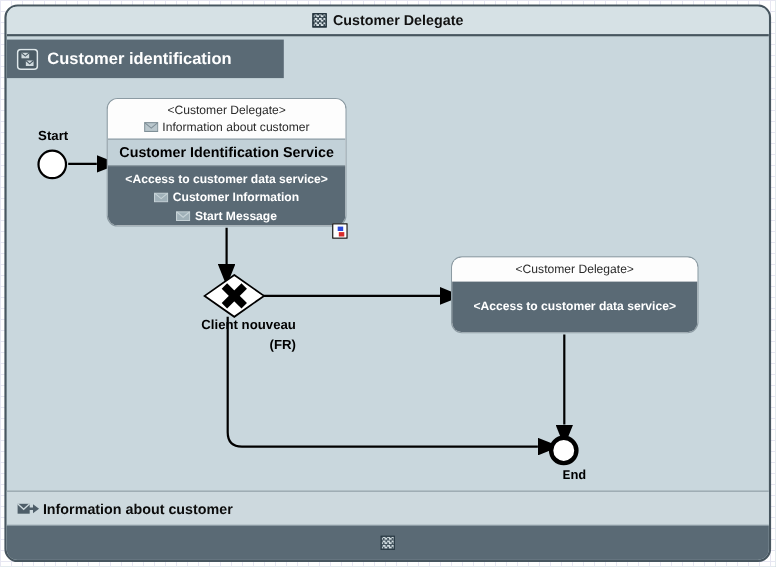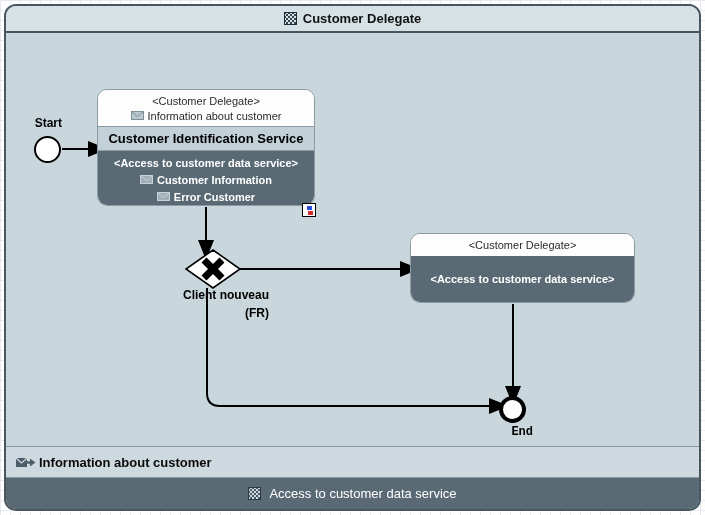--- a/index.html
+++ b/index.html
@@ -111,20 +111,30 @@
 <div class="canvas">
   <div class="pool">
 
     <div class="pool-header">
       <span class="checker-icon"></span>
       <span>Customer Delegate</span>
     </div>
 
     <div class="pool-body">
 
+      <div class="lane-tab">
+        <svg width="20" height="20" viewBox="0 0 20 20">
+          <rect x="1" y="1" width="18" height="18" rx="3" fill="#4a5a64" stroke="#dfe8eb" stroke-width="1.4"></rect>
+          <rect x="4.5" y="4" width="7" height="5" fill="#cfd9dd"></rect>
+          <polyline points="4.5,4 8,7 11.5,4" fill="none" stroke="#4a5a64" stroke-width="1"></polyline>
+          <rect x="8.5" y="11" width="7" height="5" fill="#cfd9dd"></rect>
+          <polyline points="8.5,11 12,14 15.5,11" fill="none" stroke="#4a5a64" stroke-width="1"></polyline>
+        </svg>
+        <span>Customer identification</span>
+      </div>
 
       <svg class="flows" width="693" height="411" viewBox="0 0 693 411">
         <defs>
           <marker id="arr" viewBox="0 0 10 8" refX="0" refY="4" markerWidth="10" markerHeight="8" orient="auto">
             <path d="M0,0 L10,4 L0,8 Z" fill="#000"></path>
           </marker>
         </defs>
         <path d="M56,116 L82,116" stroke="#000" stroke-width="2" fill="none" marker-end="url(#arr)"></path>
         <path d="M200,174 L200,207" stroke="#000" stroke-width="2" fill="none" marker-end="url(#arr)"></path>
         <path d="M226,236 L394,236" stroke="#000" stroke-width="2" fill="none" marker-end="url(#arr)"></path>
@@ -158,21 +168,21 @@
               <rect x="0.5" y="0.5" width="12" height="8" fill="#9fb0b8" stroke="#c6d2d7"></rect>
               <polyline points="0.5,0.5 6.5,5.5 12.5,0.5" fill="none" stroke="#c6d2d7"></polyline>
             </svg>
             <span>Customer Information</span>
           </div>
           <div class="fline">
             <svg width="13" height="9" viewBox="0 0 13 9">
               <rect x="0.5" y="0.5" width="12" height="8" fill="#9fb0b8" stroke="#c6d2d7"></rect>
               <polyline points="0.5,0.5 6.5,5.5 12.5,0.5" fill="none" stroke="#c6d2d7"></polyline>
             </svg>
-            <span>Error Customer</span>
+            <span>Start Message</span>
           </div>
         </div>
       </div>
       <div class="node marker">
         <span class="b"></span>
         <span class="r"></span>
       </div>
 
       <svg class="node gateway" viewBox="0 0 58 40">
         <polygon points="29,1 56,20 29,39 2,20" fill="#fff" stroke="#000" stroke-width="1.6"></polygon>
@@ -204,17 +214,16 @@
         <rect x="1" y="2" width="11" height="9" fill="#4e5e69"></rect>
         <polyline points="1,2 6.5,7 12,2" fill="none" stroke="#cdd9de" stroke-width="1.2"></polyline>
         <line x1="10" y1="6.5" x2="16" y2="6.5" stroke="#4e5e69" stroke-width="2.4"></line>
         <path d="M15,2.5 L20.5,6.5 L15,10.5 Z" fill="#4e5e69"></path>
       </svg>
       <span>Information about customer</span>
     </div>
 
     <div class="service-bar">
       <span class="checker-icon"></span>
-      <span>Access to customer data service</span>
     </div>
 
   </div>
 </div>
 
 </body></html>

